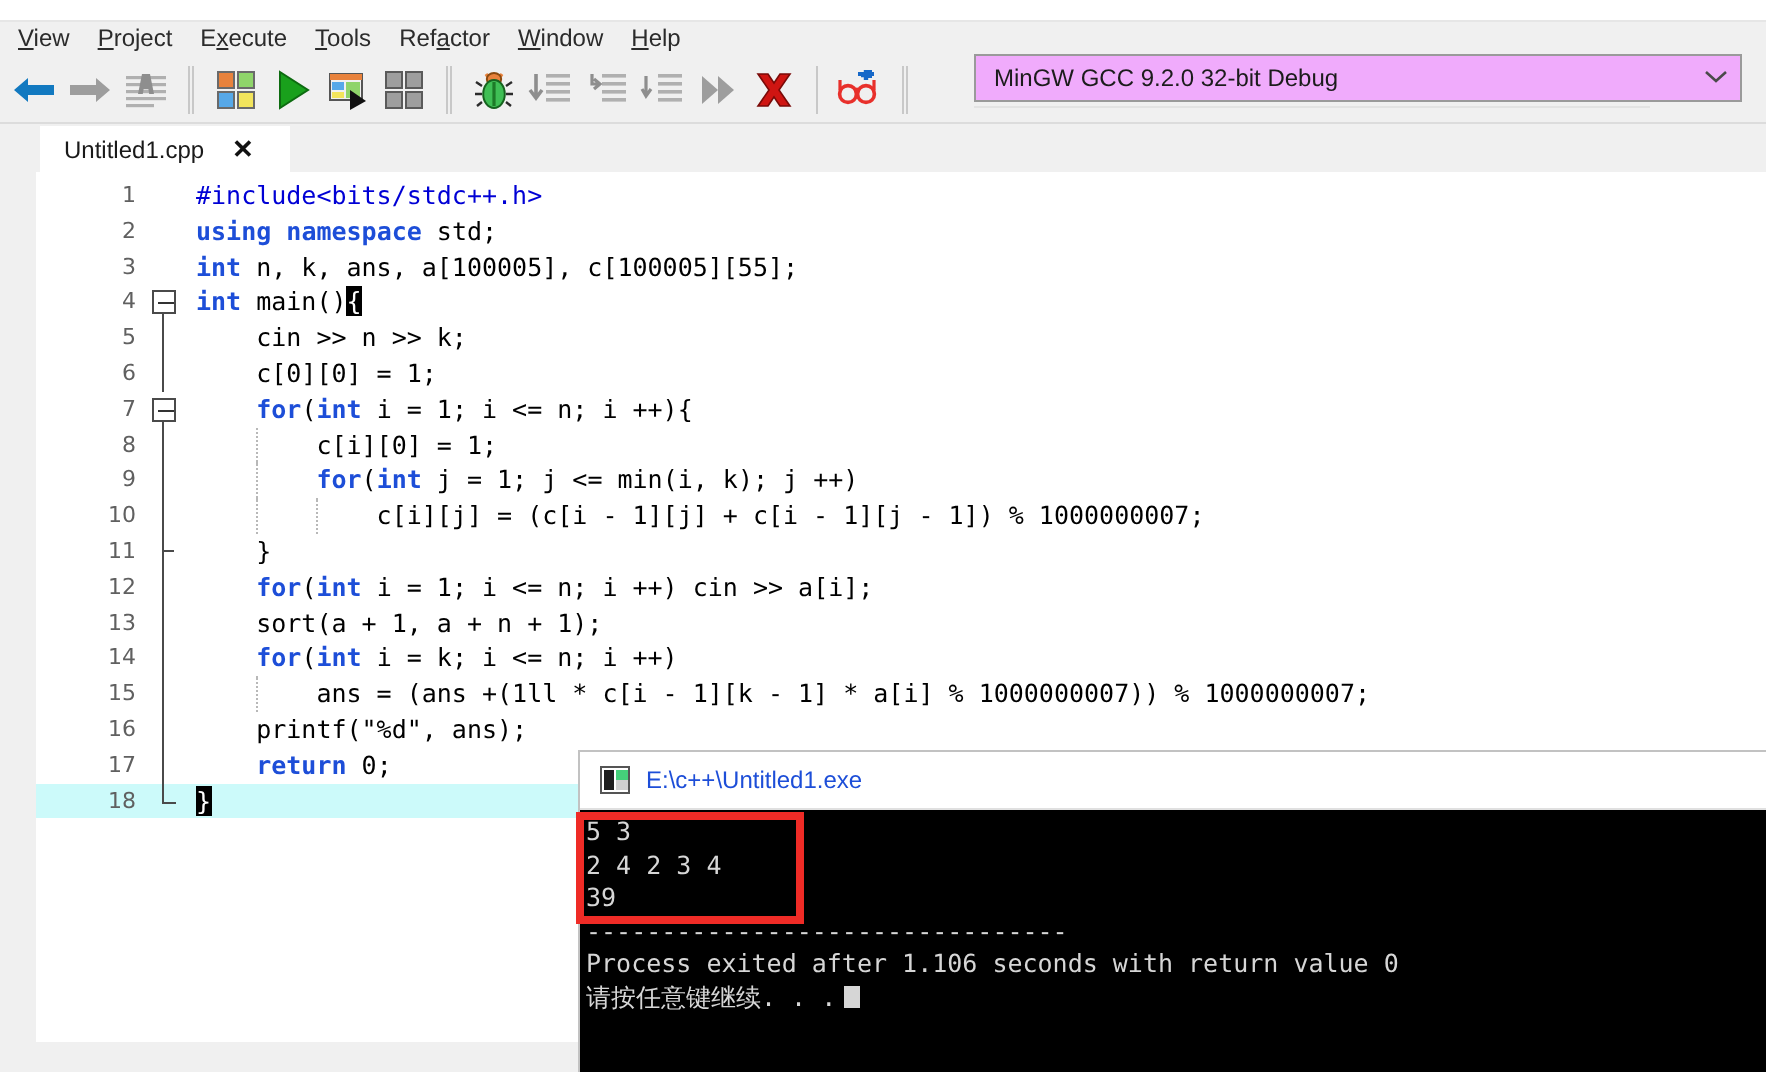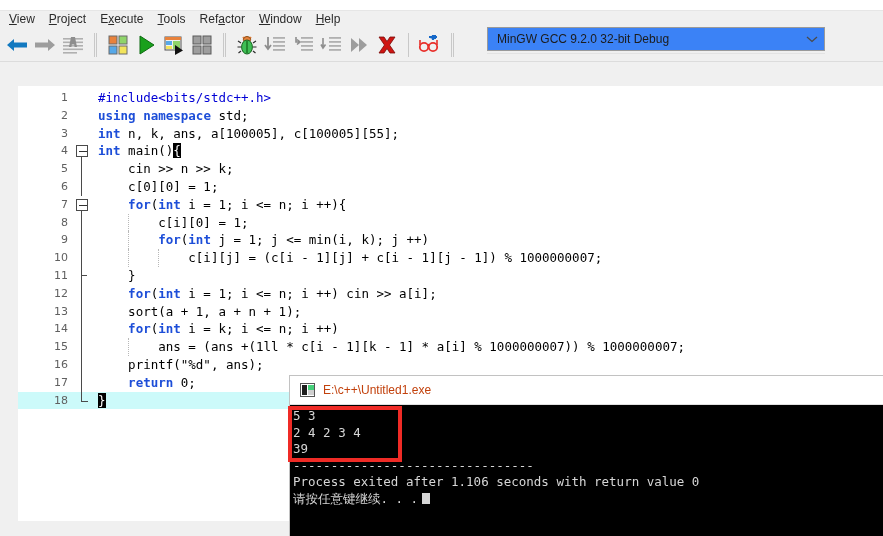--- a/index.html
+++ b/index.html
@@ -47,22 +47,22 @@
   .tb-btn {
     width: 28px; height: 28px;
     display: flex; align-items: center; justify-content: center;
     cursor: default;
   }
   .tb-btn svg { display: block; }
 
   
   .combo {
     position: absolute; left: 487px; top: 27px;
-    width: 338px; height: 24px;
-    background: #3b82f6;
+    width: 384px; height: 24px;
+    background: #f0abfc;
     border: 1px solid #9a9a9a;
     display: flex; align-items: center;
     padding: 0 4px 0 9px;
     font-size: 12px; color: #1c1c1c;
   }
   .combo-label { flex: 1; white-space: nowrap; overflow: hidden; }
   .combo-arrow { width: 16px; text-align: center; color: #444; font-size: 10px; }
   .combo-underline {
     position: absolute; left: 487px; top: 53px; width: 338px; height: 2px;
     background: #f0f0f0; border-top: 1px solid #e3e3e3;
@@ -159,21 +159,21 @@
   .console {
     position: absolute; left: 290px; top: 376px;
     width: 593px; height: 160px;
     background: #000000;
     box-shadow: 0 0 0 1px #c2c2c2;
   }
   .console-title {
     height: 29px; background: #ffffff;
     display: flex; align-items: center;
     padding-left: 10px;
-    font-size: 12px; color: #c2410c;
+    font-size: 12px; color: #1d4ed8;
     border-bottom: 1px solid #e0e0e0;
   }
   .console-icon {
     width: 15px; height: 14px; margin-right: 8px;
     background: #ffffff; border: 1px solid #555;
     position: relative; flex: 0 0 15px;
   }
   .console-icon::before {
     content: ""; position: absolute; left: 1px; top: 1px;
     width: 5px; height: 10px; background: #1e1e1e;
@@ -370,20 +370,26 @@
   <div class="combo">
     <span class="combo-label">MinGW GCC 9.2.0 32-bit Debug</span>
     <span class="combo-arrow">
       <svg width="12" height="8" viewBox="0 0 12 8">
           <path d="M1 2 L6 6.5 L11 2" stroke="#4a4a4a" stroke-width="1.3" fill="none"></path>
         </svg>
     </span>
   </div>
   <div class="combo-underline"></div>
 
+  <div class="tabstrip">
+    <div class="tab">
+      <span class="tab-label">Untitled1.cpp</span>
+      <span class="tab-close">✕</span>
+    </div>
+  </div>
 
   <div class="gutter-left"></div>
 
   <div class="editor-outer">
     <div class="code" id="codelines"><div class="line"><div class="lno">1</div><div class="foldcell"></div><div class="ltext"><span class="pre">#include&lt;bits/stdc++.h&gt;</span></div></div><div class="line"><div class="lno">2</div><div class="foldcell"></div><div class="ltext"><span class="kw">using</span> <span class="kw">namespace</span> std;</div></div><div class="line"><div class="lno">3</div><div class="foldcell"></div><div class="ltext"><span class="kw">int</span> n, k, ans, a[100005], c[100005][55];</div></div><div class="line"><div class="lno">4</div><div class="foldcell"><div class="foldbox"></div><div class="foldline half-top"></div></div><div class="ltext"><span class="kw">int</span> main()<span class="bmatch">{</span></div></div><div class="line"><div class="lno">5</div><div class="foldcell"><div class="foldline"></div></div><div class="ltext">    cin &gt;&gt; n &gt;&gt; k;</div></div><div class="line"><div class="lno">6</div><div class="foldcell"><div class="foldline"></div></div><div class="ltext">    c[0][0] = 1;</div></div><div class="line"><div class="lno">7</div><div class="foldcell"><div class="foldbox"></div><div class="foldline half-top"></div></div><div class="ltext">    <span class="kw">for</span>(<span class="kw">int</span> i = 1; i &lt;= n; i ++){</div></div><div class="line"><div class="lno">8</div><div class="foldcell"><div class="foldline"></div></div><div class="ltext">        c[i][0] = 1;</div><div class="iguide" style="left: 110px;"></div></div><div class="line"><div class="lno">9</div><div class="foldcell"><div class="foldline"></div></div><div class="ltext">        <span class="kw">for</span>(<span class="kw">int</span> j = 1; j &lt;= min(i, k); j ++)</div><div class="iguide" style="left: 110px;"></div></div><div class="line"><div class="lno">10</div><div class="foldcell"><div class="foldline"></div></div><div class="ltext">            c[i][j] = (c[i - 1][j] + c[i - 1][j - 1]) % 1000000007;</div><div class="iguide" style="left: 110px;"></div><div class="iguide" style="left: 140px;"></div></div><div class="line"><div class="lno">11</div><div class="foldcell"><div class="foldline tick"></div></div><div class="ltext">    }</div></div><div class="line"><div class="lno">12</div><div class="foldcell"><div class="foldline"></div></div><div class="ltext">    <span class="kw">for</span>(<span class="kw">int</span> i = 1; i &lt;= n; i ++) cin &gt;&gt; a[i];</div></div><div class="line"><div class="lno">13</div><div class="foldcell"><div class="foldline"></div></div><div class="ltext">    sort(a + 1, a + n + 1);</div></div><div class="line"><div class="lno">14</div><div class="foldcell"><div class="foldline"></div></div><div class="ltext">    <span class="kw">for</span>(<span class="kw">int</span> i = k; i &lt;= n; i ++)</div></div><div class="line"><div class="lno">15</div><div class="foldcell"><div class="foldline"></div></div><div class="ltext">        ans = (ans +(1ll * c[i - 1][k - 1] * a[i] % 1000000007)) % 1000000007;</div><div class="iguide" style="left: 110px;"></div></div><div class="line"><div class="lno">16</div><div class="foldcell"><div class="foldline"></div></div><div class="ltext">    printf("%d", ans);</div></div><div class="line"><div class="lno">17</div><div class="foldcell"><div class="foldline"></div></div><div class="ltext">    <span class="kw">return</span> 0;</div></div><div class="line current"><div class="lno">18</div><div class="foldcell"><div class="foldline endcorner"></div></div><div class="ltext"><span class="bmatch">}</span></div></div></div>
   </div>
 
   <div class="bottom-strip"></div>
 
   <div class="console">

